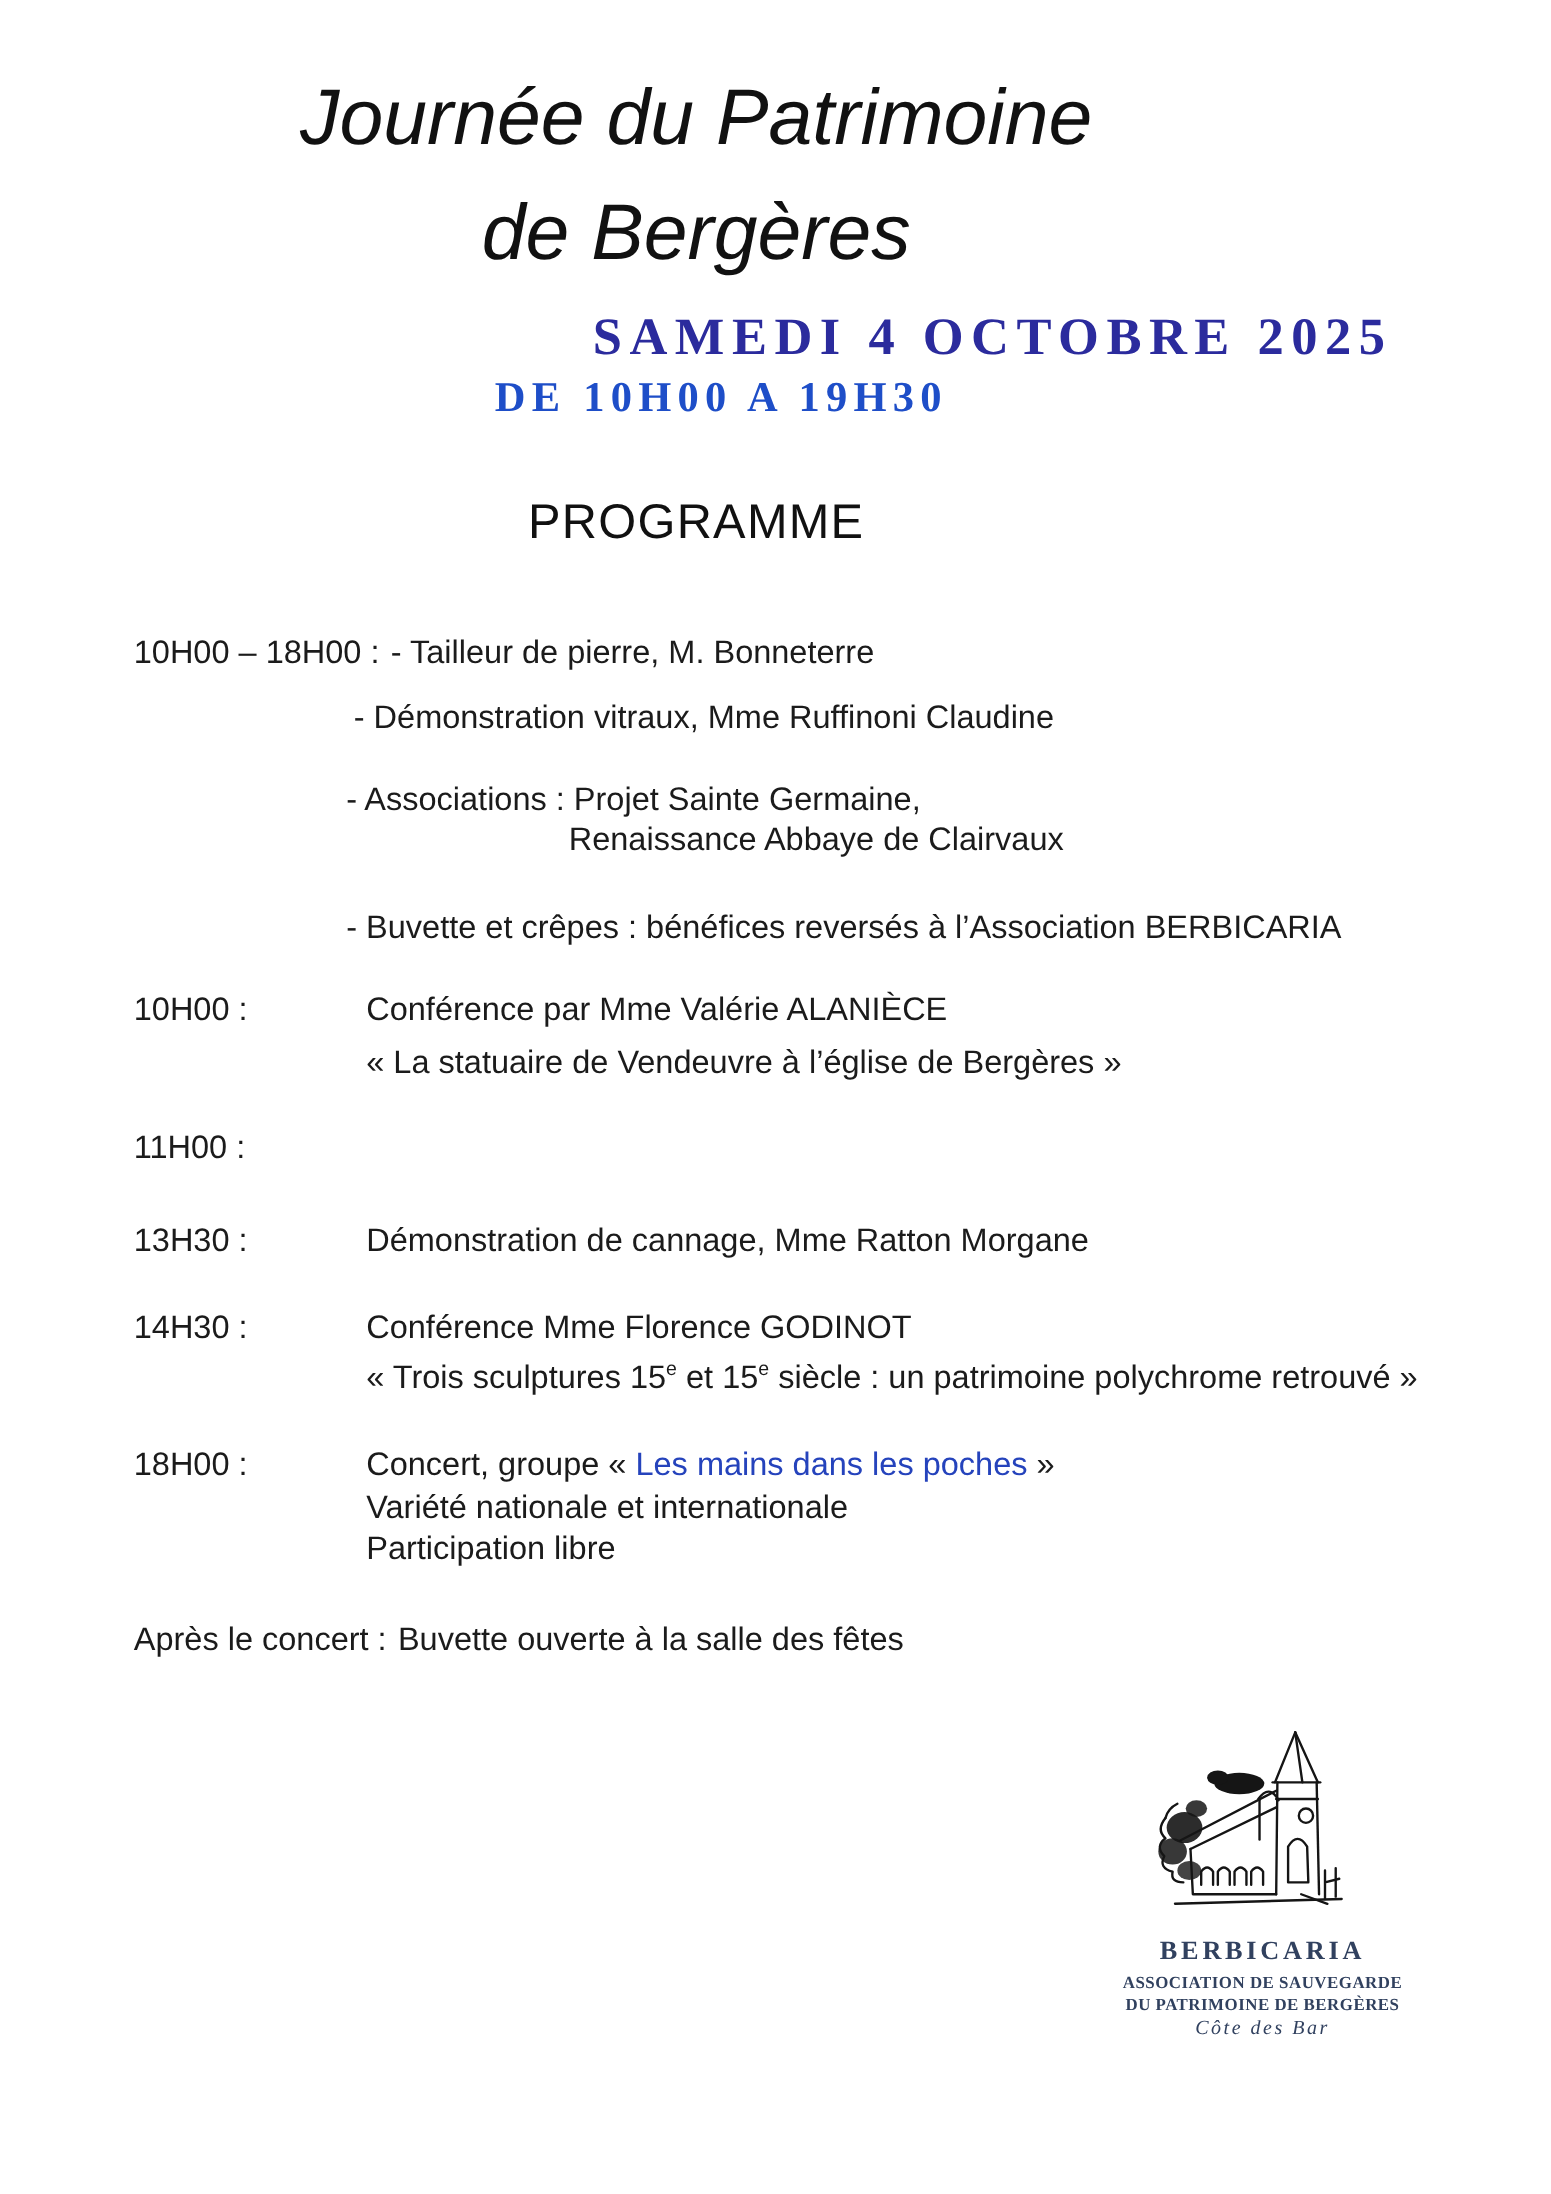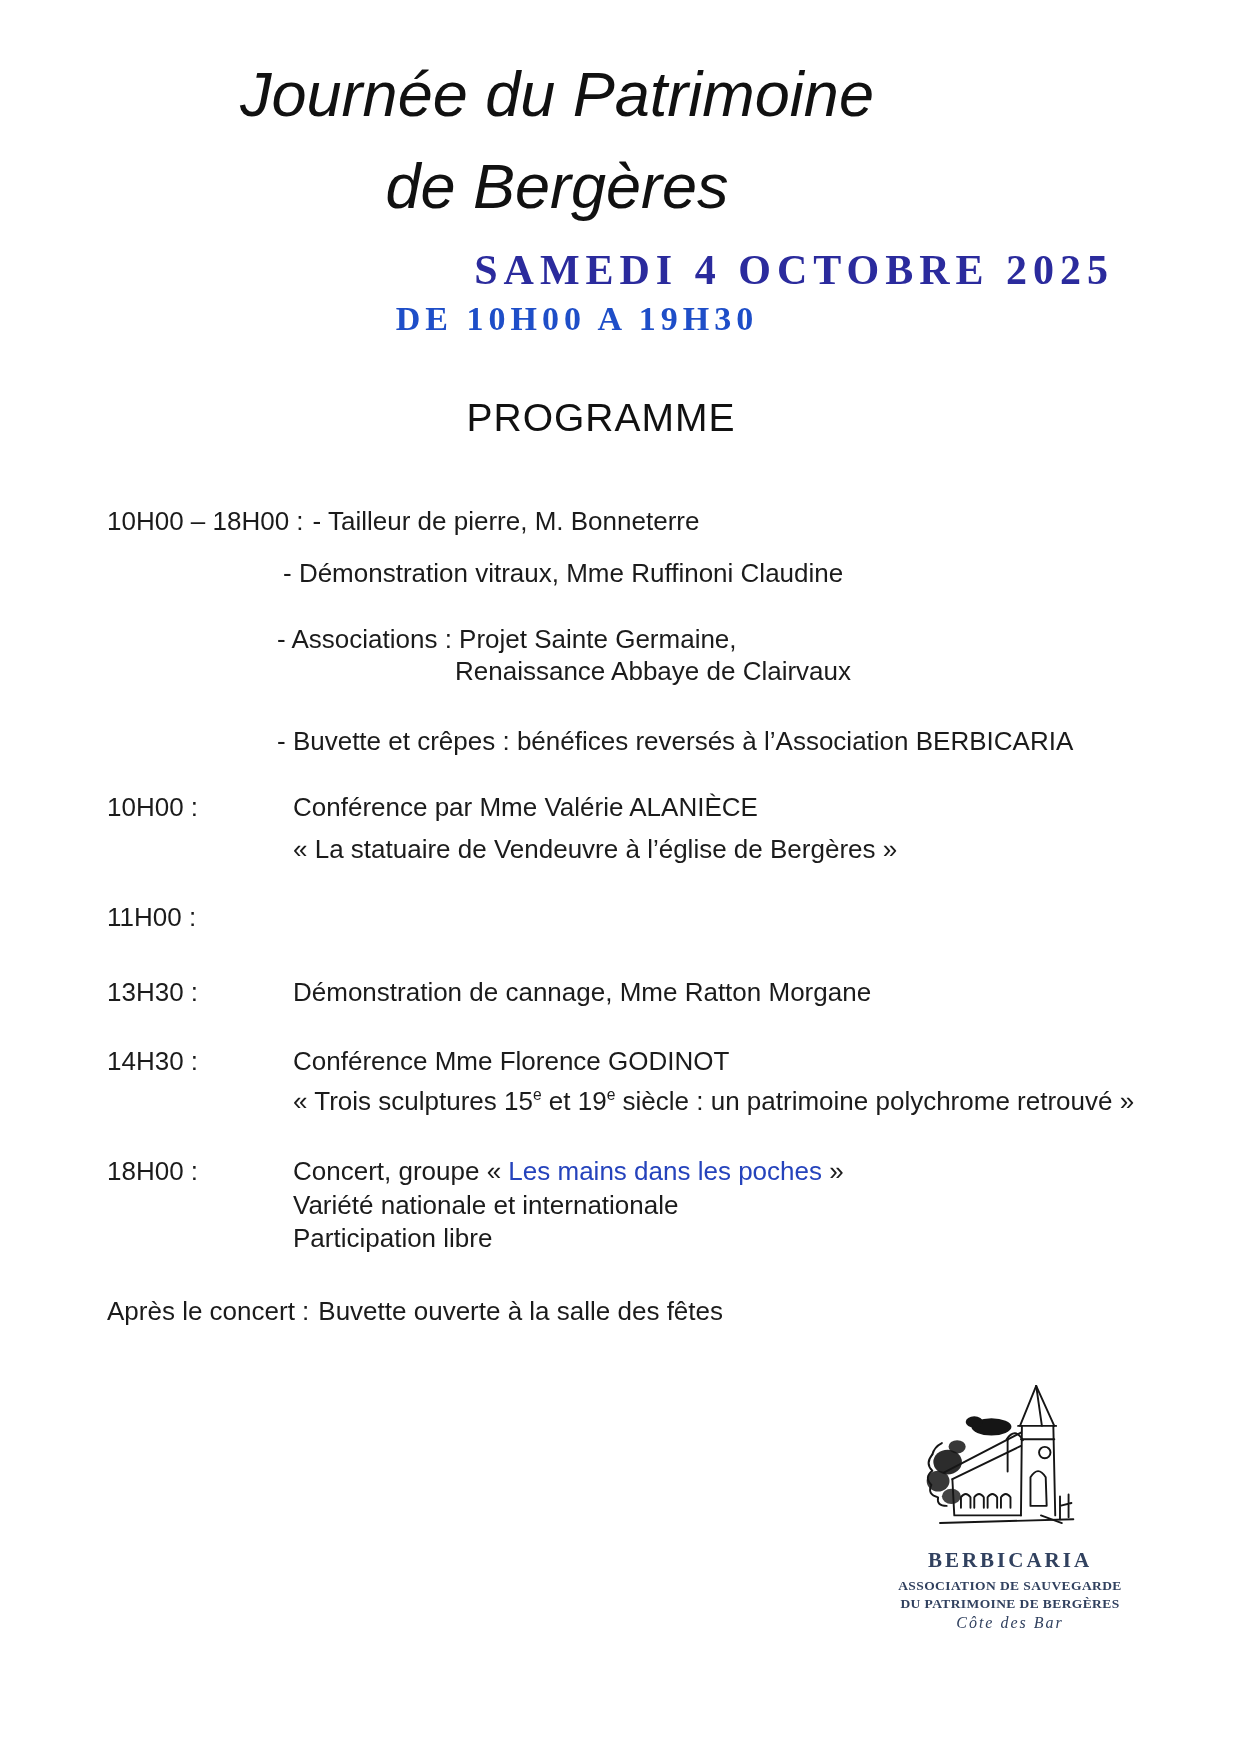--- a/index.html
+++ b/index.html
@@ -46,21 +46,20 @@
     letter-spacing:5px;
     color:var(--hours-blue);
     margin-left:20px;
   }
   .programme-heading{
     position:absolute;left:0;top:396px;width:1114px;
     text-align:center;
     font-size:39px;
     letter-spacing:1px;
     color:#111;
-    padding-left:44px;
   }
   .pline{
     position:absolute;
     font-size:26px;
     white-space:nowrap;
     color:var(--ink);
   }
   .pline .inline-gap{margin-left:9px;margin-top:28px;}
   .time-col{left:107px;}
   .desc-col{left:293px;}
@@ -124,21 +123,21 @@
   <div class="pline desc-col" style="top:834px">« La statuaire de Vendeuvre à l’église de Bergères »</div>
 
   <div class="pline time-col" style="top:902px">11H00 :</div>
 
   <div class="pline time-col" style="top:977px">13H30 :</div>
   <div class="pline desc-col" style="top:977px">Démonstration de cannage, Mme Ratton Morgane</div>
 
   <div class="pline time-col" style="top:1046px">14H30 :</div>
   <div class="pline desc-col" style="top:1046px">Conférence Mme Florence GODINOT</div>
   <div class="pline desc-col" style="top:1086px">
-    <span>« Trois sculptures 15</span><sup class="ord">e</sup><span> et 19</span><sup class="ord">e</sup><span> siècle : un patrimoine polychrome retrouvé »</span>
+    <span>« Trois sculptures 15</span><sup class="ord">e</sup><span> et 15</span><sup class="ord">e</sup><span> siècle : un patrimoine polychrome retrouvé »</span>
   </div>
 
   <div class="pline time-col" style="top:1156px">18H00 :</div>
   <div class="pline desc-col" style="top:1156px">
     <span>Concert, groupe « </span><span class="band-link">Les mains dans les poches</span><span> »</span>
   </div>
   <div class="pline desc-col" style="top:1190px">Variété nationale et internationale</div>
   <div class="pline desc-col" style="top:1223px">Participation libre</div>
 
   <div class="pline" style="top:1296px;left:107px">

